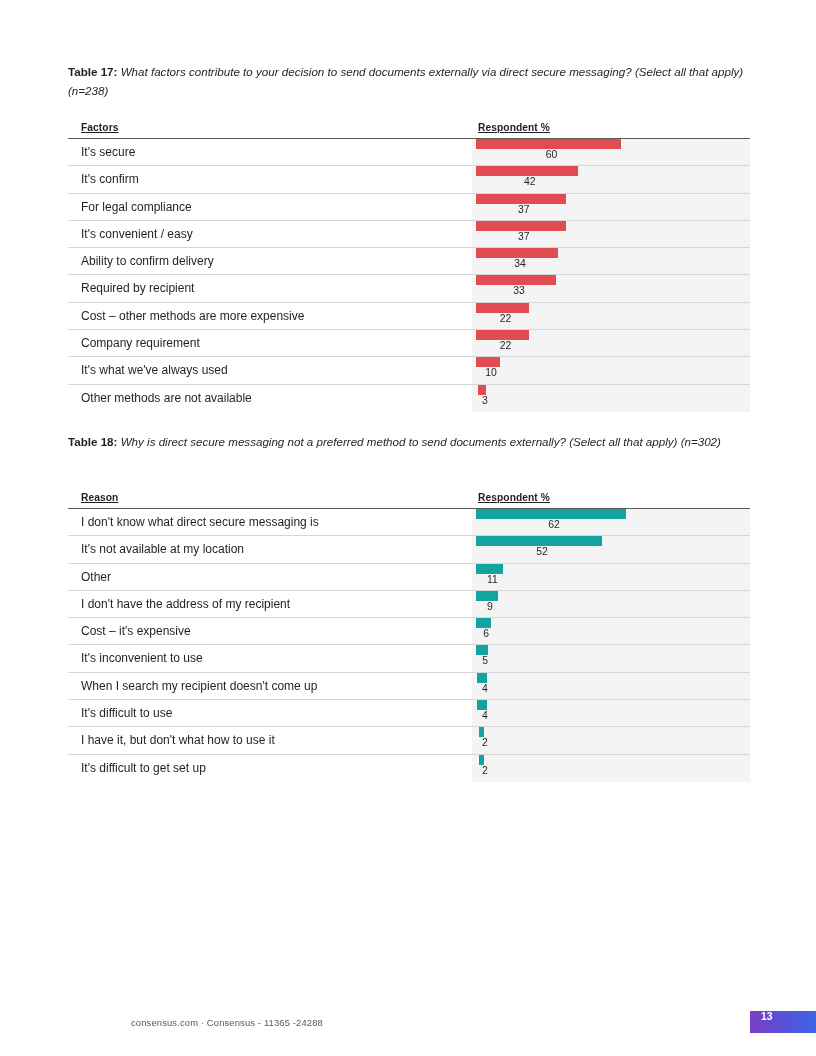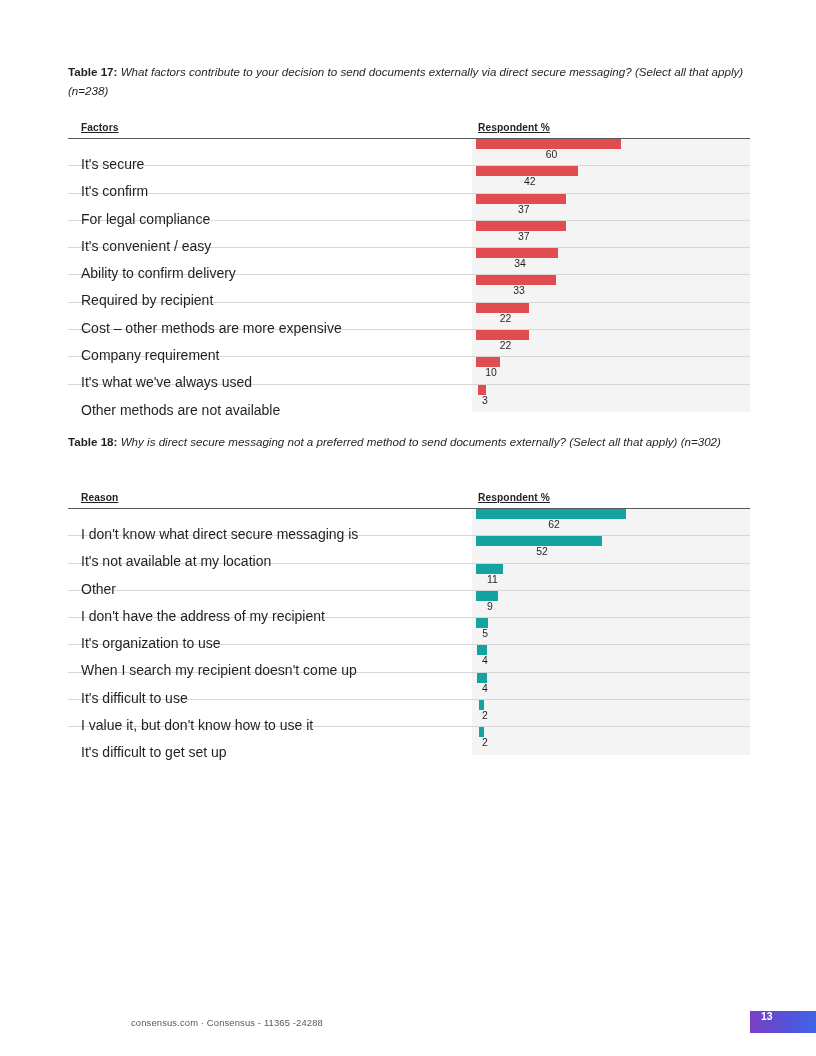--- a/index.html
+++ b/index.html
@@ -92,24 +92,24 @@
     right: 0;
     bottom: 0;
     height: 1px;
     background: #d7d7d7;
   }
   .trow:last-child .row-rule { background: transparent; }
 
   .cell-label {
     position: absolute;
     left: 13px;
-    top: 12px;
+    top: 0;
     height: 27.3px;
     line-height: 27.3px;
-    font-size: 14px;
+    font-size: 12px;
     color: #231f20;
     white-space: nowrap;
     z-index: 2;
   }
 
   .cell-bar {
     position: absolute;
     left: 408px;
     top: 0;
     height: 27.3px;
@@ -315,21 +315,30 @@
           <div class="row-fill"></div>
           <div class="cell-label">I don't have the address of my recipient</div>
           <div class="cell-bar">
             <div class="bar" style="width: 21.78px; background: rgb(19, 163, 160);"></div>
             <span class="bar-value">9</span>
           </div>
           <div class="row-rule"></div>
         </div>
         <div class="trow">
           <div class="row-fill"></div>
-          <div class="cell-label">It's organization to use</div>
+          <div class="cell-label">Cost – it's expensive</div>
+          <div class="cell-bar">
+            <div class="bar" style="width: 14.52px; background: rgb(19, 163, 160);"></div>
+            <span class="bar-value">6</span>
+          </div>
+          <div class="row-rule"></div>
+        </div>
+        <div class="trow">
+          <div class="row-fill"></div>
+          <div class="cell-label">It's inconvenient to use</div>
           <div class="cell-bar">
             <div class="bar" style="width: 12.1px; background: rgb(19, 163, 160);"></div>
             <span class="bar-value">5</span>
           </div>
           <div class="row-rule"></div>
         </div>
         <div class="trow">
           <div class="row-fill"></div>
           <div class="cell-label">When I search my recipient doesn't come up</div>
           <div class="cell-bar">
@@ -342,21 +351,21 @@
           <div class="row-fill"></div>
           <div class="cell-label">It's difficult to use</div>
           <div class="cell-bar">
             <div class="bar" style="width: 9.68px; background: rgb(19, 163, 160);"></div>
             <span class="bar-value">4</span>
           </div>
           <div class="row-rule"></div>
         </div>
         <div class="trow">
           <div class="row-fill"></div>
-          <div class="cell-label">I value it, but don't know how to use it</div>
+          <div class="cell-label">I have it, but don't what how to use it</div>
           <div class="cell-bar">
             <div class="bar" style="width: 5px; background: rgb(19, 163, 160);"></div>
             <span class="bar-value">2</span>
           </div>
           <div class="row-rule"></div>
         </div>
         <div class="trow">
           <div class="row-fill"></div>
           <div class="cell-label">It's difficult to get set up</div>
           <div class="cell-bar">

